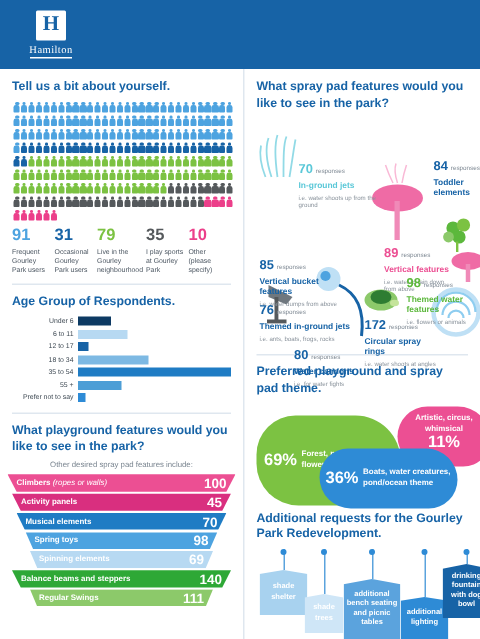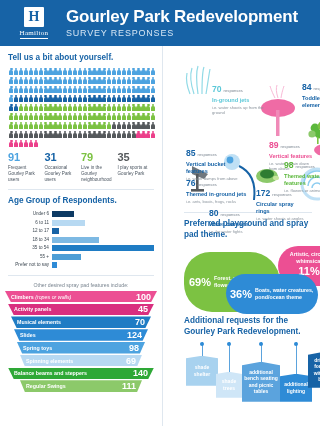--- a/index.html
+++ b/index.html
@@ -33,21 +33,21 @@
   }
   .header-titles { margin-left: 8px; }
   .header-title {
     color:#fff; font-size:17px; font-weight:bold; letter-spacing:-.2px; line-height:1.05;
   }
   .header-sub {
     color:#d6e6f4; font-size:9px; letter-spacing:.8px; margin-top:2px;
   }
 
   
-  .body { display:flex; height: 380px; gap: 13px; }
+  .body { display:flex; height: 380px; }
   .col { padding: 7px 8px 0 8px; }
   .col-left { width: 163px; border-right:1px solid #dfe7ef; }
   .col-right { width: 157px; }
 
   .q-title {
     color:#1763a6; font-size:8.2px; font-weight:bold; line-height:1.3;
     margin-bottom:4px;
   }
   .sec-divider { height:1px; background:#dfe7ef; margin:6px 0 6px 0; }
 
@@ -127,24 +127,20 @@
 
 <div class="page">
 
   <div class="header">
     <div class="logo">
       <div class="logo-mark">
         <span>H</span>
       </div>
       <div class="logo-text">Hamilton</div>
     </div>
-    <div class="header-titles">
-      <div class="header-title">Gourley Park Redevelopment</div>
-      <div class="header-sub">SURVEY RESPONSES</div>
-    </div>
   </div>
 
   <div class="body">
 
     <div class="col col-left">
 
       <div class="q-title">Tell us a bit about yourself.</div>
       <div class="picto" id="picto">
           <div class="pic" style="color: rgb(77, 163, 224);">
             <i></i>
@@ -1141,20 +1137,24 @@
             <div class="stat-num" style="color:#1763a6">31</div>
             <div class="stat-lab">Occasional Gourley Park users</div>
           </div>
           <div class="stat">
             <div class="stat-num" style="color:#7cc242">79</div>
             <div class="stat-lab">Live in the Gourley neighbourhood</div>
           </div>
           <div class="stat">
             <div class="stat-num" style="color:#55595c">35</div>
             <div class="stat-lab">I play sports at Gourley Park</div>
+          </div>
+          <div class="stat">
+            <div class="stat-num" style="color:#ec3f8a">10</div>
+            <div class="stat-lab">Other (please specify)</div>
           </div>
         </div>
 
       <div class="sec-divider"></div>
 
       <div class="q-title">Age Group of Respondents.</div>
       <div class="age-wrap" id="age-wrap">
           <div class="age-row">
             <div class="age-lab">Under 6</div>
             <div class="age-bar-area">
@@ -1194,38 +1194,35 @@
           <div class="age-row">
             <div class="age-lab">Prefer not to say</div>
             <div class="age-bar-area">
               <div class="age-bar" style="width:4.909090909090909px;background:#2e8bd6"></div>
             </div>
           </div>
         </div>
 
       <div class="sec-divider"></div>
 
+      <div class="q-title">What playground features would you like to see in the park?</div>
       <div class="sub-note">Other desired spray pad features include:</div>
       <div class="funnel" id="funnel">
           <div class="fn-row" style="width: 152px; background: rgb(236, 79, 147);">
             <div class="fn-lab">Climbers<em> (ropes or walls)</em></div>
             <div class="fn-val">100</div>
           </div>
           <div class="fn-row" style="width: 146px; background: rgb(217, 47, 127);">
             <div class="fn-lab">Activity panels</div>
             <div class="fn-val">45</div>
           </div>
           <div class="fn-row" style="width: 140px; background: rgb(31, 124, 196);">
             <div class="fn-lab">Musical elements</div>
             <div class="fn-val">70</div>
           </div>
-          <div class="fn-row" style="width: 134px; background: rgb(46, 139, 214);">
-            <div class="fn-lab">Slides</div>
-            <div class="fn-val">124</div>
-          </div>
           <div class="fn-row" style="width: 128px; background: rgb(77, 163, 224);">
             <div class="fn-lab">Spring toys</div>
             <div class="fn-val">98</div>
           </div>
           <div class="fn-row" style="width: 122px; background: rgb(183, 217, 242);">
             <div class="fn-lab">Spinning elements</div>
             <div class="fn-val">69</div>
           </div>
           <div class="fn-row" style="width: 146px; background: rgb(46, 168, 54);">
             <div class="fn-lab">Balance beams and steppers</div>
@@ -1233,20 +1230,21 @@
           </div>
           <div class="fn-row" style="width: 122px; background: rgb(140, 201, 106);">
             <div class="fn-lab">Regular Swings</div>
             <div class="fn-val">111</div>
           </div>
         </div>
     </div>
 
     <div class="col col-right">
 
+      <div class="q-title">What spray pad features would you like to see in the park?</div>
 
       <div class="spray" id="spray">
         <svg width="157" height="152" style="position:absolute;left:0;top:0">
 
           <g stroke="#7fd4e2" stroke-width="1.2" fill="none" opacity=".85">
             <path d="M10 40 C6 28 6 20 8 14"></path>
               <path d="M14 40 C12 26 12 18 14 12"></path>
             <path d="M18 40 C18 26 18 18 20 13"></path>
               <path d="M22 40 C24 28 25 20 26 15"></path>
             <path d="M6 40 C2 30 2 24 3 19"></path>

